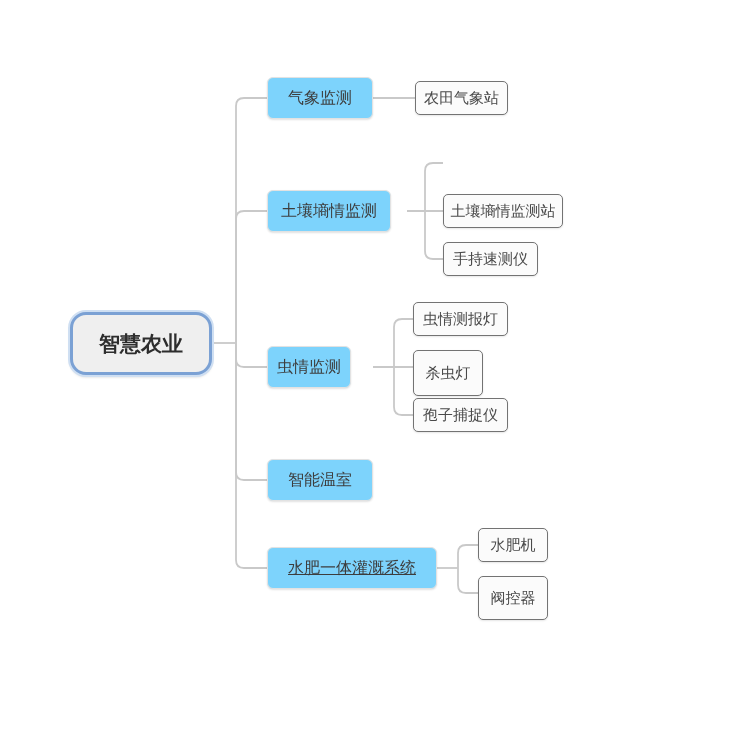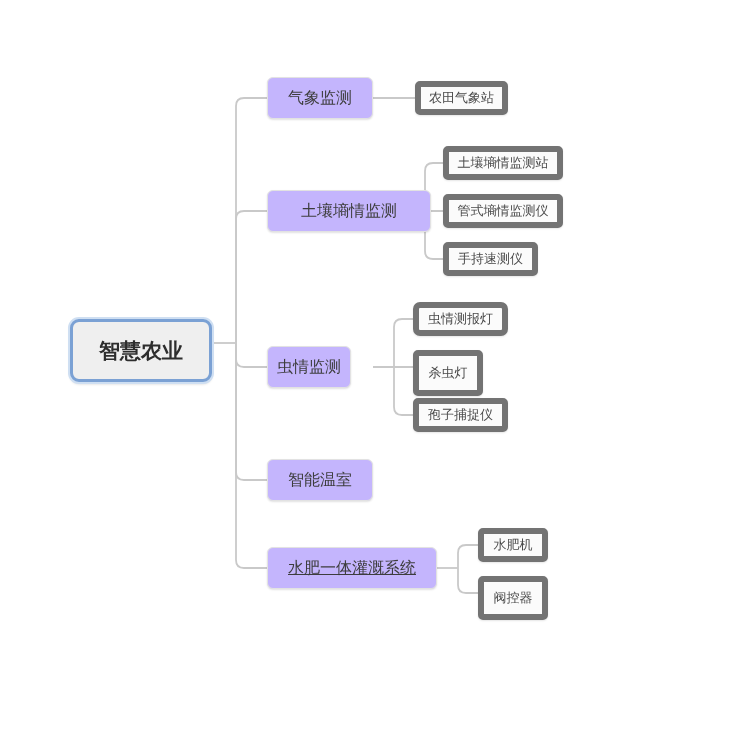--- a/index.html
+++ b/index.html
@@ -26,41 +26,40 @@
     box-sizing: border-box;
     display: flex;
     align-items: center;
     justify-content: center;
     white-space: nowrap;
     cursor: default;
   }
   .node.root {
     background: #efefef;
     border: 3px solid #7ba1d4;
-    border-radius: 9px;
+    border-radius: 16px;
     box-shadow: 0 0 0 2px #cfdff2, 0 2px 3px rgba(0,0,0,0.18);
     font-size: 21px;
     font-weight: bold;
     color: #2d2d2d;
-    margin-top: 7px;
   }
   .node.lvl2 {
-    background: #c4b5fd;
+    background: #7dd3fc;
     border: 1px solid #e2e2e2;
     border-radius: 6px;
     box-shadow: 0 1px 2px rgba(0,0,0,0.12);
     font-size: 16px;
     color: #3d3d3d;
   }
   .node.lvl3 {
     background: #fbfbfb;
-    border: 6px solid #737373;
+    border: 1px solid #737373;
     border-radius: 5px;
     box-shadow: 0 1px 2px rgba(0,0,0,0.10);
-    font-size: 13px;
+    font-size: 15px;
     color: #4a4a4a;
   }
 </style>
 </head>
 <body>
 
 <div class="canvas">
 
   <svg class="connectors" viewBox="0 0 729 730" xmlns="http://www.w3.org/2000/svg">
     <path d="M 211,343 H 236" stroke="#c9c9c9"></path>
@@ -76,27 +75,26 @@
     <path d="M 413,319 H 402 Q 394,319 394,327 V 407 Q 394,415 402,415 H 413" stroke="#c9c9c9"></path>
     <path d="M 437,568 H 458" stroke="#c9c9c9"></path>
     <path d="M 478,545 H 466 Q 458,545 458,553 V 585 Q 458,593 466,593 H 478" stroke="#c9c9c9"></path>
   </svg>
 
   <div class="node root" style="left:70px; top:312px; width:142px; height:63px;">智慧农业</div>
 
   <div class="node lvl2" style="left:267px; top:77px; width:106px; height:42px;">气象监测</div>
   <div class="node lvl3" style="left:415px; top:81px; width:93px; height:34px;">农田气象站</div>
 
-  <div class="node lvl2" style="left:267px; top:190px; width:164px; height:42px;">土壤墒情监测</div>
-  <div class="node lvl3" style="left:443px; top:146px; width:120px; height:34px;">土壤墒情监测站</div>
-  <div class="node lvl3" style="left:443px; top:194px; width:120px; height:34px;">管式墒情监测仪</div>
+  <div class="node lvl2" style="left:267px; top:190px; width:124px; height:42px;">土壤墒情监测</div>
+  <div class="node lvl3" style="left:443px; top:194px; width:120px; height:34px;">土壤墒情监测站</div>
   <div class="node lvl3" style="left:443px; top:242px; width:95px; height:34px;">手持速测仪</div>
 
   <div class="node lvl2" style="left:267px; top:346px; width:84px; height:42px;">虫情监测</div>
-  <div class="node lvl3" style="left:413px; top:302px; width:95px; height:34px;border-radius:7px;">虫情测报灯</div>
+  <div class="node lvl3" style="left:413px; top:302px; width:95px; height:34px;">虫情测报灯</div>
   <div class="node lvl3" style="left:413px; top:350px; width:70px; height:46px;">杀虫灯</div>
   <div class="node lvl3" style="left:413px; top:398px; width:95px; height:34px;">孢子捕捉仪</div>
 
   <div class="node lvl2" style="left:267px; top:459px; width:106px; height:42px;">智能温室</div>
 
   <div class="node lvl2" style="left:267px; top:547px; width:170px; height:42px;text-decoration:underline;">水肥一体灌溉系统</div>
   <div class="node lvl3" style="left:478px; top:528px; width:70px; height:34px;">水肥机</div>
   <div class="node lvl3" style="left:478px; top:576px; width:70px; height:44px;">阀控器</div>
 
 </div>

